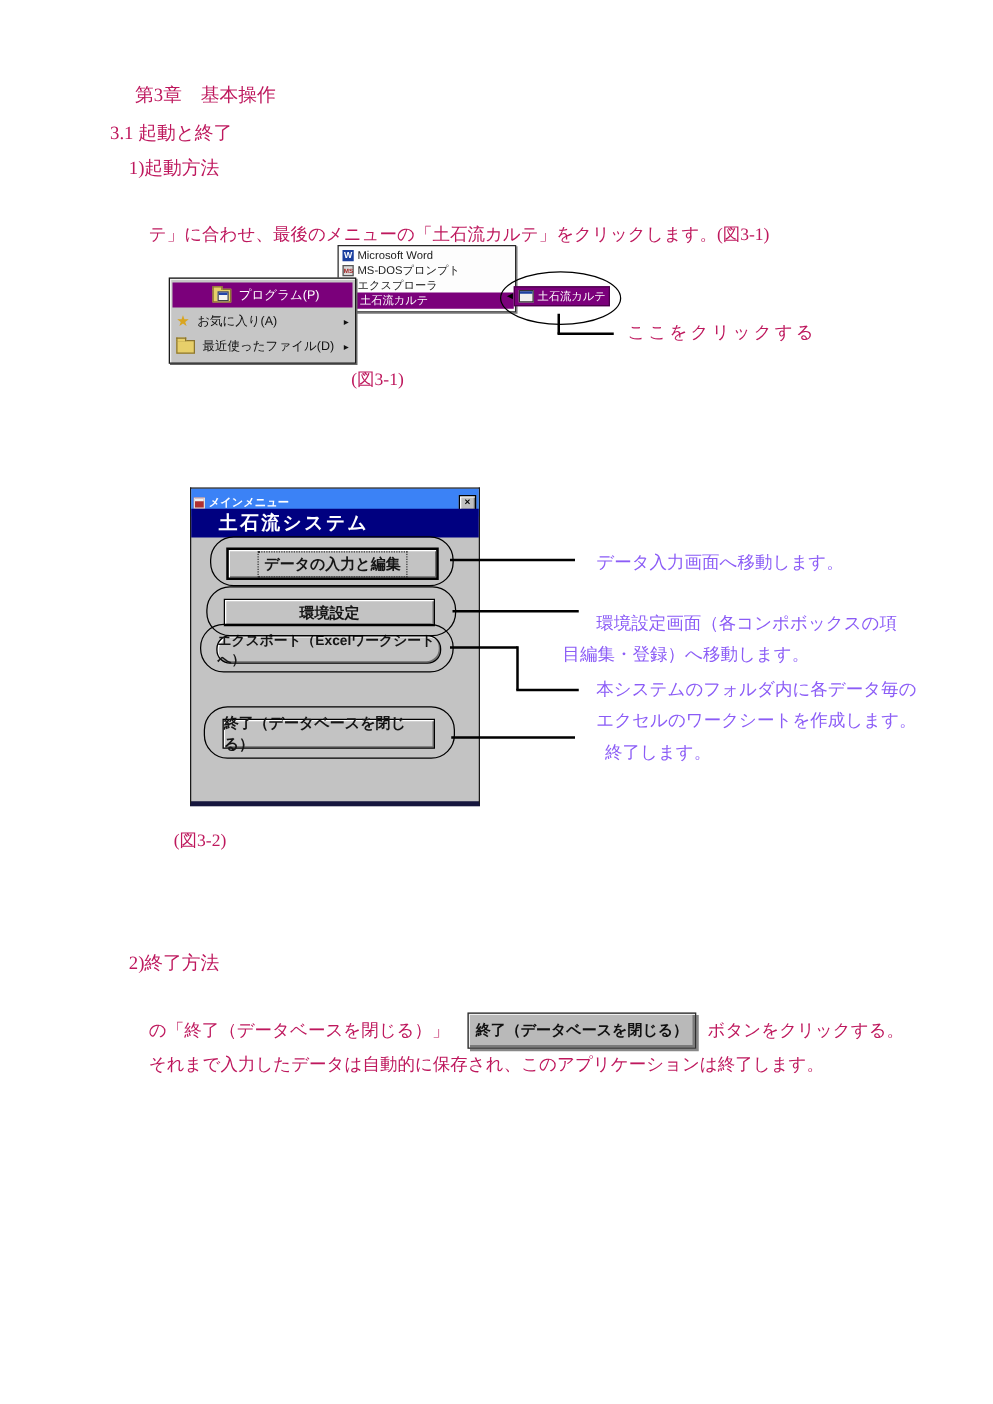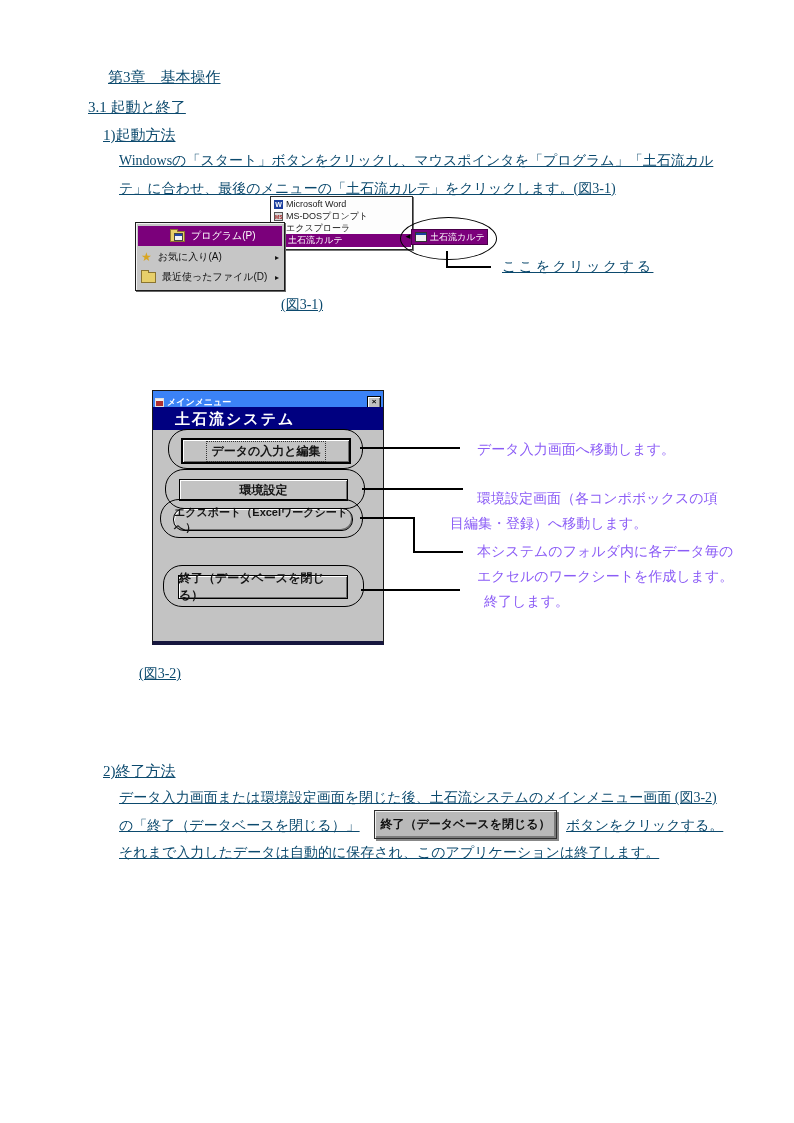--- a/index.html
+++ b/index.html
@@ -1,18 +1,18 @@
 <!DOCTYPE html>
 <html><head>
 <meta charset="utf-8">
 <style>
   html,body{margin:0;padding:0;background:#fff;}
   .page{position:relative;width:794px;height:1123px;background:#ffffff;overflow:hidden;
         font-family:"Liberation Serif","DejaVu Serif",serif;color:#1d1d1d;}
-  .t{position:absolute;white-space:nowrap;font-size:14px;line-height:18px;color:#0c4a6e;text-decoration:underline;}
+  .t{position:absolute;white-space:nowrap;font-size:14px;line-height:18px;color:#be185d;}
   .ui{font-family:"Liberation Sans","DejaVu Sans",sans-serif;}
 
   
   .submenu-panel{position:absolute;left:270px;top:196px;width:141px;height:52px;background:#fdfdfd;
     border:1px solid #2a2a2a;box-shadow:1px 1px 0 #777;}
   .sm-item{position:absolute;left:1px;right:1px;height:12px;display:flex;align-items:center;gap:3px;
     font-size:9px;color:#1a1a1a;font-family:"Liberation Sans",sans-serif;padding-left:2px;}
   .sm-item.hl{background:#7b007b;color:#fff;}
   .mini-ico{width:9px;height:9px;flex:0 0 auto;display:inline-block;position:relative;
     font-size:7px;line-height:9px;text-align:center;font-weight:bold;}
@@ -74,21 +74,20 @@
     font-family:"Liberation Sans",sans-serif;font-weight:bold;font-size:12px;color:#101010;}
 </style>
 </head>
 <body>
 
 <div class="page">
 
   <div class="t" style="left:108px;top:68px;font-size:15px;">第3章　基本操作</div>
   <div class="t" style="left:88px;top:98px;font-size:15px;">3.1 起動と終了</div>
   <div class="t" style="left:103px;top:126px;font-size:15px;">1)起動方法</div>
-  <div class="t" style="left:119px;top:152px;">Windowsの「スタート」ボタンをクリックし、マウスポインタを「プログラム」「土石流カル</div>
   <div class="t" style="left:119px;top:180px;">テ」に合わせ、最後のメニューの「土石流カルテ」をクリックします。(図3-1)</div>
 
   <div class="submenu-panel ui">
     <div class="sm-item" style="top:1px;">
       <span class="mini-ico ico-word">W</span>
       <span>Microsoft Word</span>
     </div>
     <div class="sm-item" style="top:13px;">
       <span class="mini-ico ico-dos">MS</span>
       <span>MS-DOSプロンプト</span>
@@ -174,19 +173,18 @@
   <div class="ann" style="left:477px;top:441px;">データ入力画面へ移動します。</div>
   <div class="ann" style="left:477px;top:490px;">環境設定画面（各コンポボックスの項</div>
   <div class="ann" style="left:450px;top:515px;">目編集・登録）へ移動します。</div>
   <div class="ann" style="left:477px;top:543px;">本システムのフォルダ内に各データ毎の</div>
   <div class="ann" style="left:477px;top:568px;">エクセルのワークシートを作成します。</div>
   <div class="ann" style="left:484px;top:593px;">終了します。</div>
 
   <div class="t" style="left:139px;top:665px;">(図3-2)</div>
 
   <div class="t" style="left:103px;top:762px;font-size:15px;">2)終了方法</div>
-  <div class="t" style="left:119px;top:789px;">データ入力画面または環境設定画面を閉じた後、土石流システムのメインメニュー画面 (図3-2)</div>
   <div class="t" style="left:119px;top:817px;">の「終了（データベースを閉じる）」</div>
   <div class="inline-btn">終了（データベースを閉じる）</div>
   <div class="t" style="left:566px;top:817px;">ボタンをクリックする。</div>
   <div class="t" style="left:119px;top:844px;">それまで入力したデータは自動的に保存され、このアプリケーションは終了します。</div>
 
 </div>
 
 </body></html>

